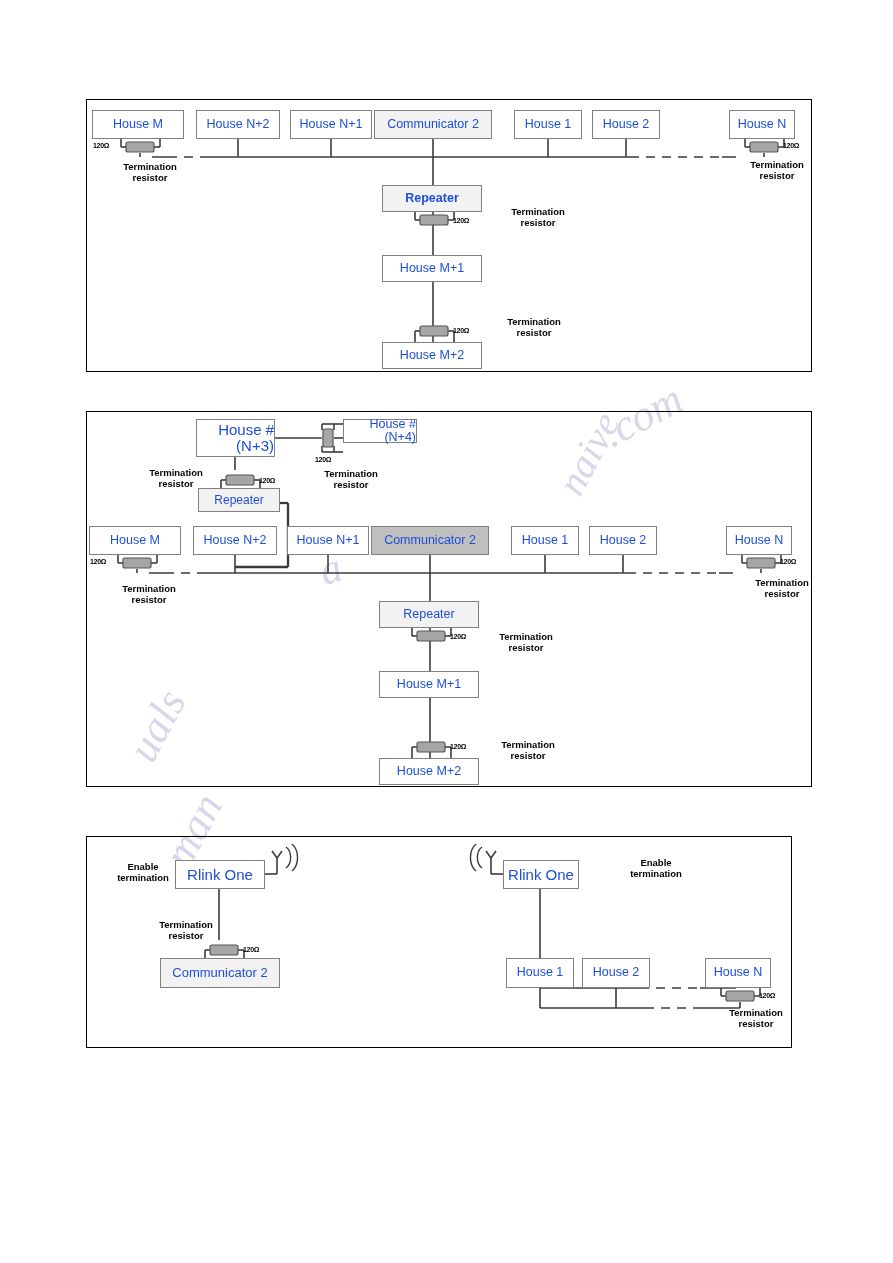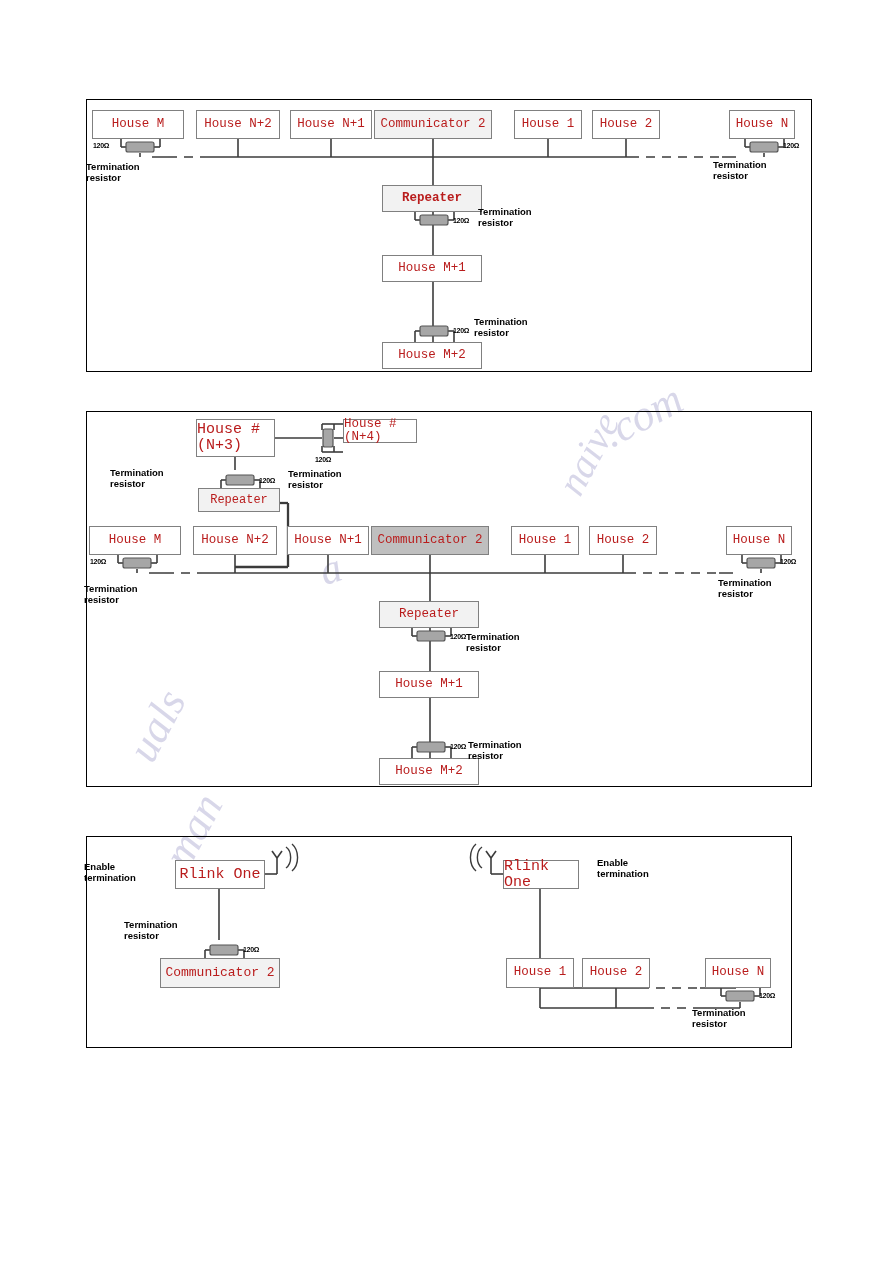--- a/index.html
+++ b/index.html
@@ -1,26 +1,26 @@
 <!DOCTYPE html>
 <html><head>
 <meta charset="utf-8">
 <style>
   html,body{margin:0;padding:0;background:#ffffff;}
   body{width:893px;height:1263px;position:relative;
        font-family:"Liberation Sans","DejaVu Sans",sans-serif;
        -webkit-font-smoothing:antialiased;}
   .panel{position:absolute;border:1.5px solid #000;background:transparent;}
   .node{position:absolute;box-sizing:border-box;border:1px solid #808080;
-        background:#ffffff;color:#b91c1c;display:flex;align-items:center;
-        justify-content:center;text-align:left;line-height:1.05;z-index:5;font-family:Liberation Mono, monospace;}
+        background:#ffffff;color:#1d4ed8;display:flex;align-items:center;
+        justify-content:center;text-align:right;line-height:1.05;z-index:5;}
   .node.fill-light{background:#f2f2f2;}
   .node.fill-dark{background:#bfbfbf;}
-  .lbl{position:absolute;font-weight:bold;color:#000;
-       line-height:1.15;z-index:6;white-space:pre-line;}
+  .lbl{position:absolute;font-weight:bold;color:#000;text-align:center;
+       line-height:1.15;z-index:6;white-space:pre-line;padding-left:12px;}
   .ohm{position:absolute;font-size:7px;font-weight:bold;color:#000;z-index:7;
        font-family:"Liberation Sans",sans-serif;letter-spacing:-0.3px;}
   svg.wires{position:absolute;left:0;top:0;overflow:visible;z-index:1;}
   .wm{position:absolute;color:#b9b7d8;opacity:.55;font-style:italic;
       font-family:"Liberation Serif",serif;pointer-events:none;z-index:0;
       white-space:nowrap;}
 </style>
 </head>
 <body>
 

